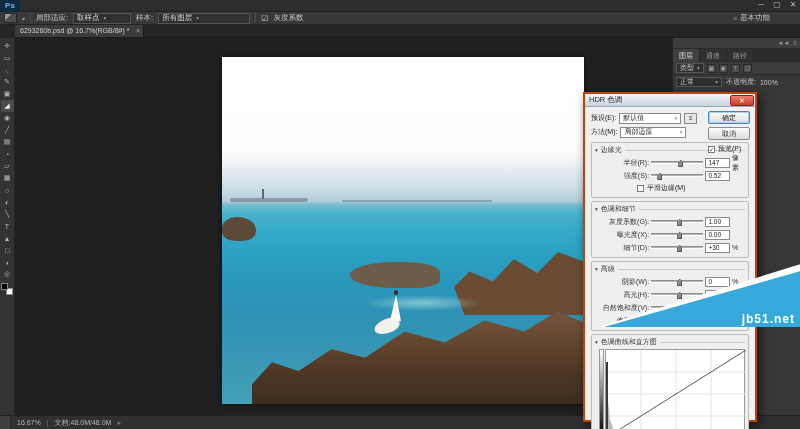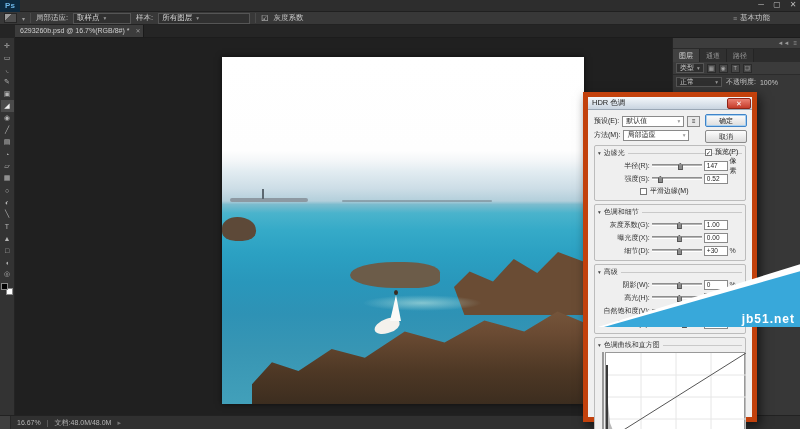--- a/index.html
+++ b/index.html
@@ -109,21 +109,21 @@
                background:#3b3b3b; padding:0 3px; border-bottom:1px solid #2b2b2b; }
   .mini-dd { background:#2f2f2f; border:1px solid #555; padding:0 3px; height:10px;
              display:flex; align-items:center; gap:3px; }
   .f-ico { width:9px; height:9px; background:#494949; border:1px solid #2a2a2a;
            display:flex; align-items:center; justify-content:center; font-size:5.5px;
            color:#aaa; }
   .rp-blend { display:flex; align-items:center; gap:4px; height:14px; padding:0 3px; }
 
   
   .dialog { position:absolute; left:583px; top:92px; width:174px; height:330px;
-            background:#f0f0f0; border:5px solid #c2410c;
+            background:#f0f0f0; border:2px solid #c2410c;
             box-shadow:3px 4px 10px rgba(0,0,0,.6); z-index:5; font-size:7px;
             color:#1c1c1c; }
   .dlg-title { height:13px; background:linear-gradient(180deg,#f4f8fb,#c9d4e0);
                border-bottom:1px solid #9aa7b5; display:flex; align-items:center;
                padding-left:4px; font-size:7.5px; color:#222; position:relative; }
   .dlg-close { position:absolute; right:1px; top:1px; width:24px; height:11px;
                background:linear-gradient(180deg,#ec8173,#c53b2a); border:1px solid #8e2417;
                border-radius:2px; color:#fff; font-size:7px; display:flex;
                align-items:center; justify-content:center; }
   .dlg-body { position:relative; padding:4px 6px 0 6px; }

